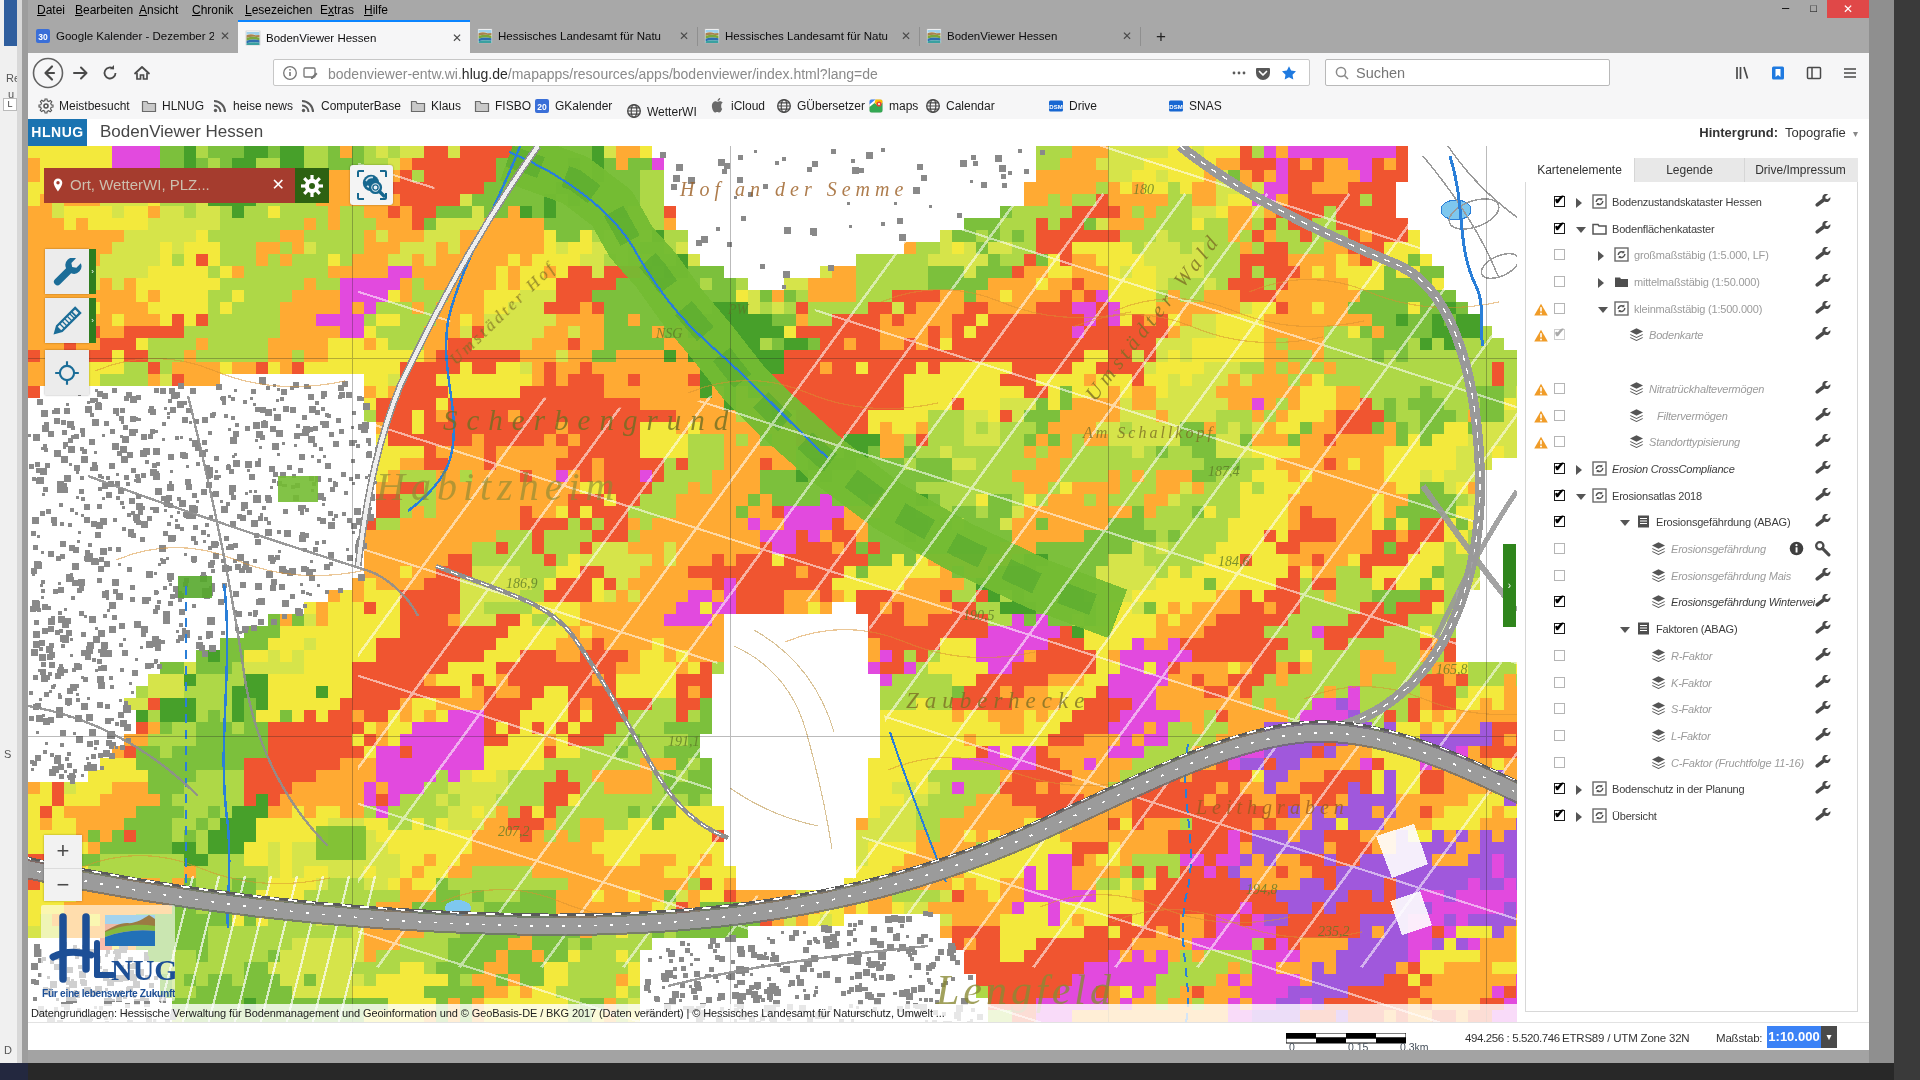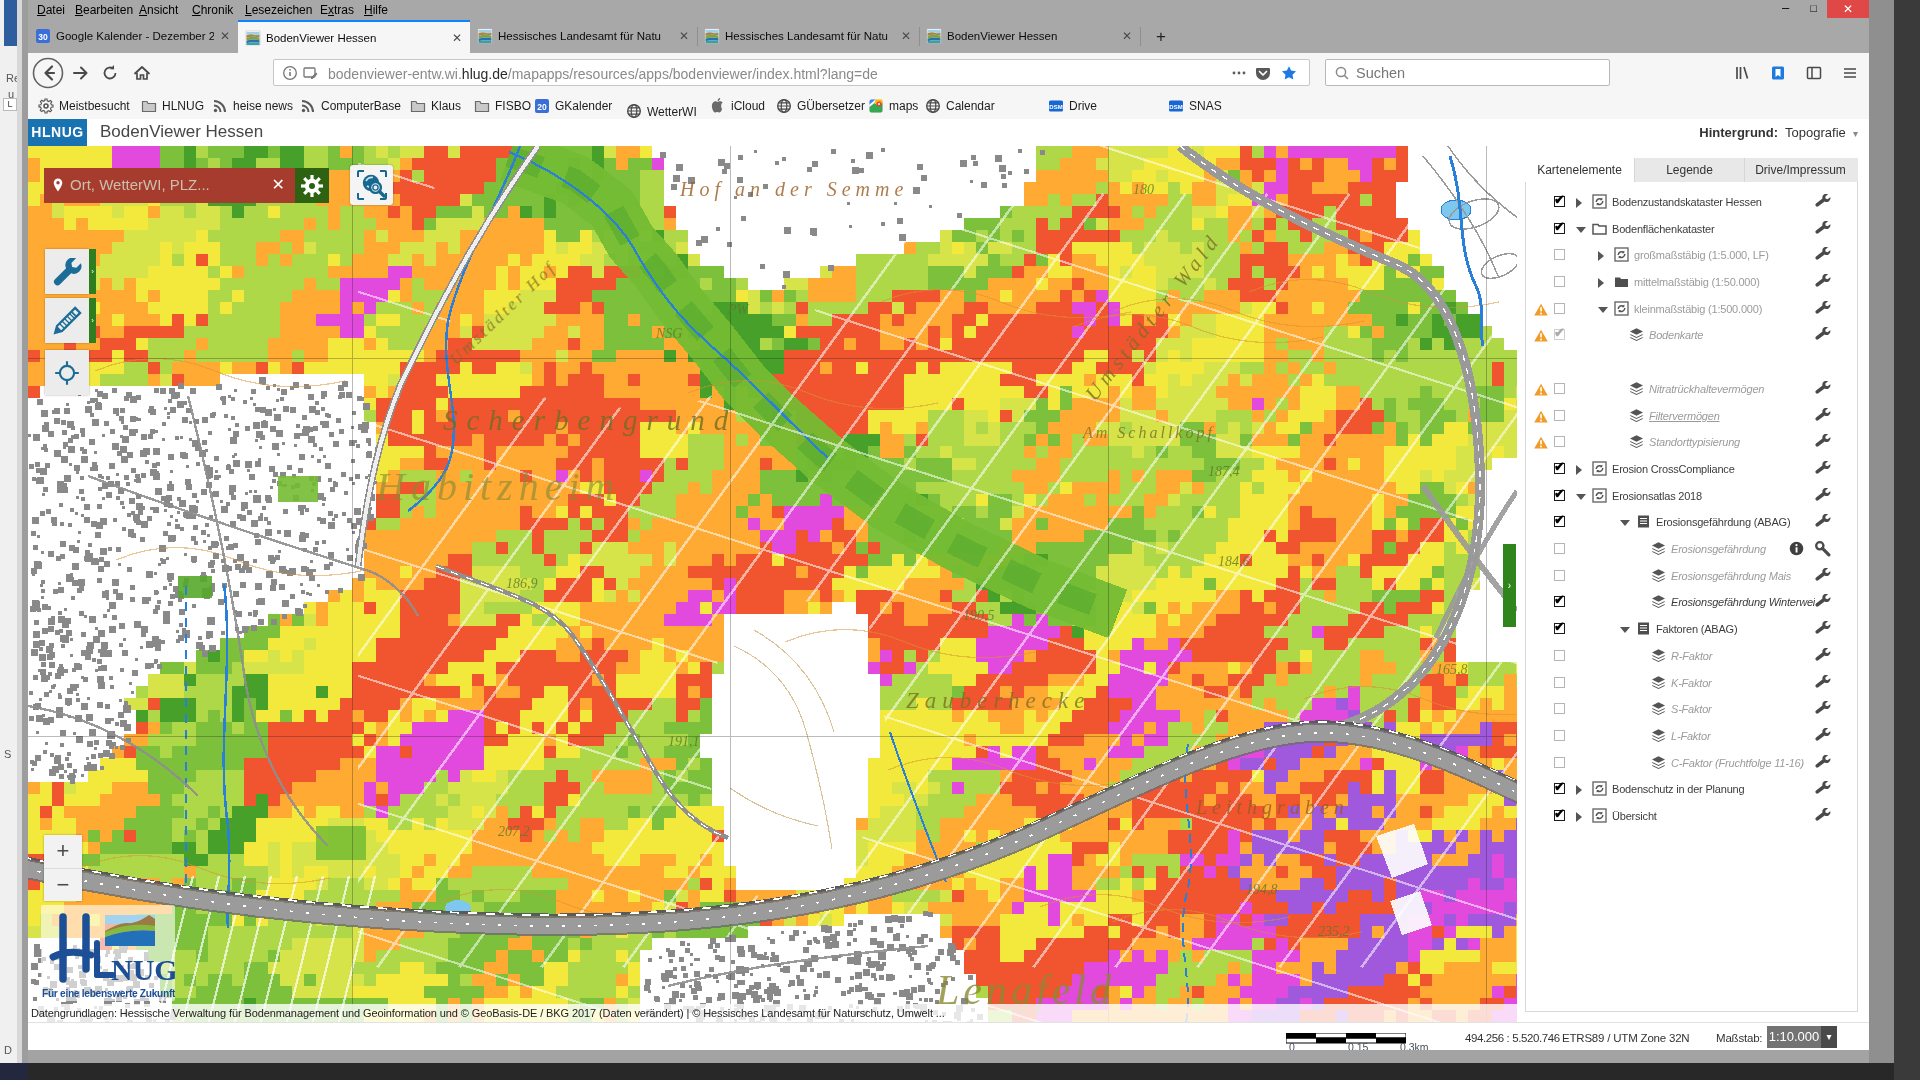--- a/index.html
+++ b/index.html
@@ -91,22 +91,22 @@
 .arr.d{border-top:6px solid #555;border-left:5px solid transparent;border-right:5px solid transparent;top:11px;}
 .nico{position:absolute;top:5px;width:15px;height:15px;}
 .wic{position:absolute;left:298px;top:5px;width:16px;height:16px;}
 .iic{position:absolute;left:272px;top:5px;width:15px;height:15px;}
 .warn{position:absolute;left:17px;top:6px;width:14px;height:13px;}
 
 #scalebar{position:absolute;left:1258px;top:8px;}
 #coords{position:absolute;left:1437px;top:9px;font-size:11.5px;letter-spacing:-0.4px;color:#333;}
 #utm{position:absolute;left:1534px;top:9px;font-size:11.5px;letter-spacing:-0.2px;color:#333;}
 #mst{position:absolute;left:1688px;top:9px;font-size:11.5px;letter-spacing:-0.2px;color:#333;}
-#mstbox{position:absolute;left:1739px;top:3px;width:54px;height:22px;background:#737373;color:#fff;
- font-size:13px;font-weight:normal;text-align:center;line-height:22px;}
+#mstbox{position:absolute;left:1739px;top:3px;width:54px;height:22px;background:#3b82f6;color:#fff;
+ font-size:13px;font-weight:bold;text-align:center;line-height:22px;}
 #mstdd{position:absolute;left:1793px;top:3px;width:16px;height:22px;background:#4a4a4a;color:#fff;
  font-size:10px;text-align:center;line-height:22px;}
 </style></head><body>
 <div id="deskL" class="abs">
     <div id="deskLblue" class="abs"></div>
     <div class="deskTxt abs" style="left:6px;top:72px;">Re</div>
     <div class="deskTxt abs" style="left:8px;top:88px;">u</div>
     <div class="abs" style="left:3px;top:98px;width:14px;height:13px;background:#fff;border:1px solid #bbb;color:#444;font-size:9px;text-align:center;">L</div>
     <div class="deskTxt abs" style="left:4px;top:748px;">S</div>
     <div class="deskTxt abs" style="left:4px;top:1044px;">D</div>
@@ -697,21 +697,21 @@
             <path d="M7 .8 13.8 12.5H.2z" fill="#f09c28"></path>
             <rect x="6.2" y="4.2" width="1.6" height="4.2" fill="#fff"></rect>
             <circle cx="7" cy="10.4" r="1" fill="#fff"></circle>
           </svg></span>
         <span class="cb off" style="left:37px;"></span>
         <span class="nico" style="left:112px;"><svg width="15" height="15" viewBox="0 0 15 15" xmlns="http://www.w3.org/2000/svg">
             <path d="M7.5 1.2 14 4.5 7.5 7.8 1 4.5z" fill="#555"></path>
             <path d="M1.8 7.2 7.5 10l5.7-2.8 1 .5L7.5 11 .8 7.7z" fill="#555"></path>
             <path d="M1.8 10.2 7.5 13l5.7-2.8 1 .5L7.5 14 .8 10.7z" fill="#555"></path>
           </svg></span>
-        <span class="lbl lgray" style="left:132px;text-decoration:underline;">Filtervermögen</span>
+        <span class="lbl lgray" style="left:140px;">Filtervermögen</span>
         <span class="wic"><svg width="16" height="16" viewBox="0 0 15 15" xmlns="http://www.w3.org/2000/svg">
             <path d="M13.6 2.2a3.6 3.6 0 0 1-4.7 4.7L3.6 12.2a1.7 1.7 0 0 1-2.4-2.4L6.5 4.5a3.6 3.6 0 0 1 4.7-4.7L8.9 2.1l.4 2l2 .4z" fill="#4a4a4a" transform="rotate(8 8 8)"></path>
           </svg></span>
       </div>
       <div class="trow" style="top:283px;">
         <span class="warn"><svg width="14" height="13" viewBox="0 0 14 13" xmlns="http://www.w3.org/2000/svg">
             <path d="M7 .8 13.8 12.5H.2z" fill="#f09c28"></path>
             <rect x="6.2" y="4.2" width="1.6" height="4.2" fill="#fff"></rect>
             <circle cx="7" cy="10.4" r="1" fill="#fff"></circle>
           </svg></span>
@@ -731,21 +731,21 @@
           <span class="cbt">✔</span>
         </span>
         <span class="arr r" style="left:59px;"></span>
         <span class="nico" style="left:75px;"><svg width="15" height="15" viewBox="0 0 15 15" xmlns="http://www.w3.org/2000/svg">
             <rect x="1" y="1" width="13" height="13" fill="none" stroke="#6a6a6a" stroke-width="1.4"></rect>
             <path d="M4.2 8a3.5 3.5 0 0 1 5.6-2.6" fill="none" stroke="#555" stroke-width="1.5"></path>
             <path d="M10.3 3.6v2.6H7.7z" fill="#555"></path>
             <path d="M10.8 7a3.5 3.5 0 0 1-5.6 2.8" fill="none" stroke="#555" stroke-width="1.5"></path>
             <path d="M4.7 11.5V8.9h2.6z" fill="#555"></path>
           </svg></span>
-        <span class="lbl" style="left:95px;">Erosion CrossCompliance</span>
+        <span class="lbl" style="left:95px;font-style:italic;">Erosion CrossCompliance</span>
         <span class="wic"><svg width="16" height="16" viewBox="0 0 15 15" xmlns="http://www.w3.org/2000/svg">
             <path d="M13.6 2.2a3.6 3.6 0 0 1-4.7 4.7L3.6 12.2a1.7 1.7 0 0 1-2.4-2.4L6.5 4.5a3.6 3.6 0 0 1 4.7-4.7L8.9 2.1l.4 2l2 .4z" fill="#4a4a4a" transform="rotate(8 8 8)"></path>
           </svg></span>
       </div>
       <div class="trow" style="top:337px;">
         <span class="cb" style="left:37px;">
           <span class="cbt">✔</span>
         </span>
         <span class="arr d" style="left:59px;"></span>
         <span class="nico" style="left:75px;"><svg width="15" height="15" viewBox="0 0 15 15" xmlns="http://www.w3.org/2000/svg">

